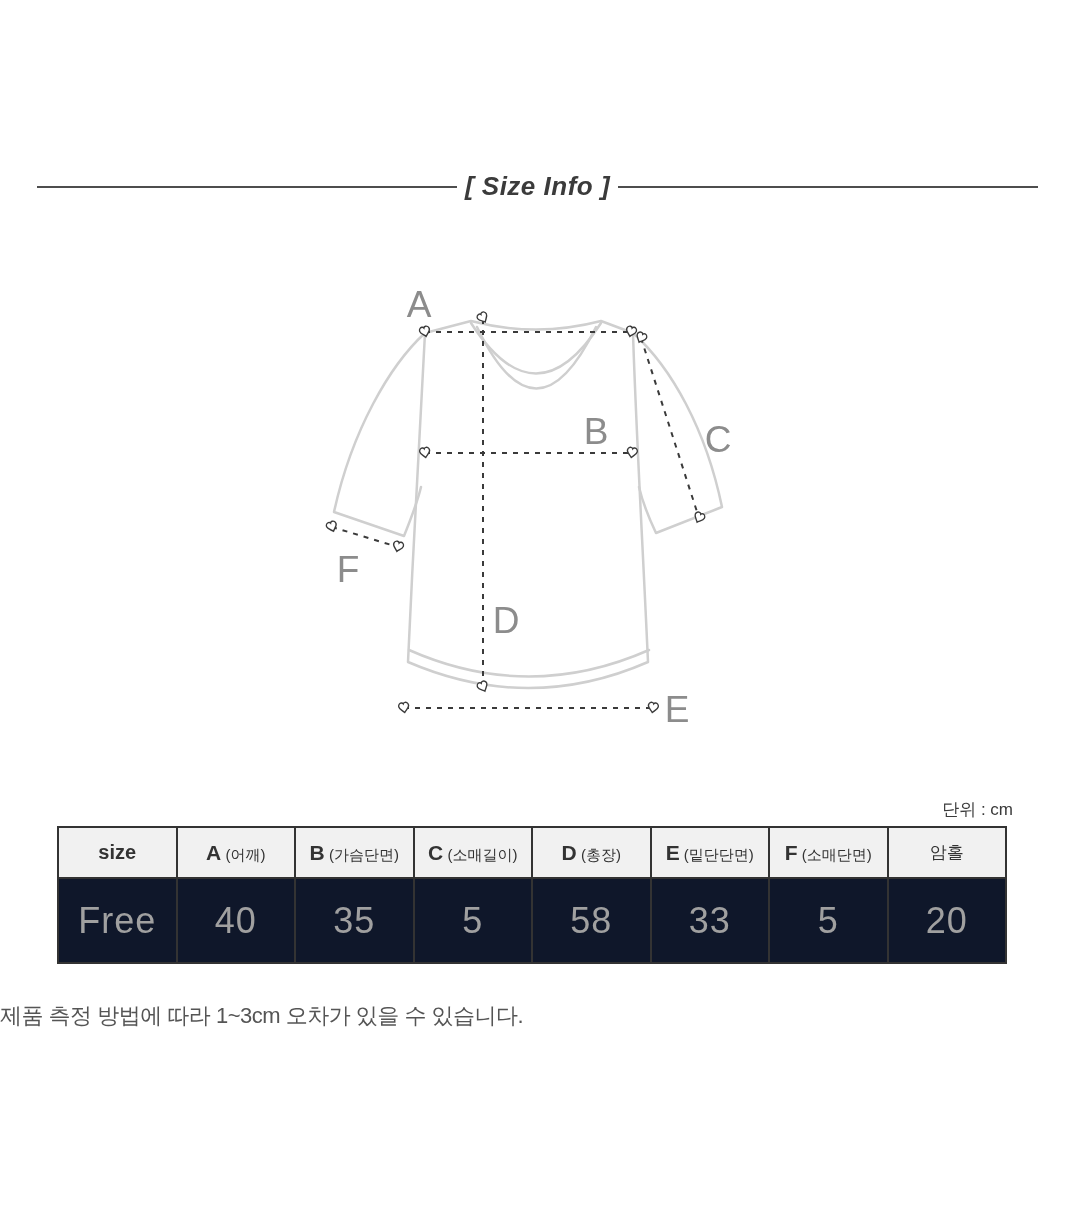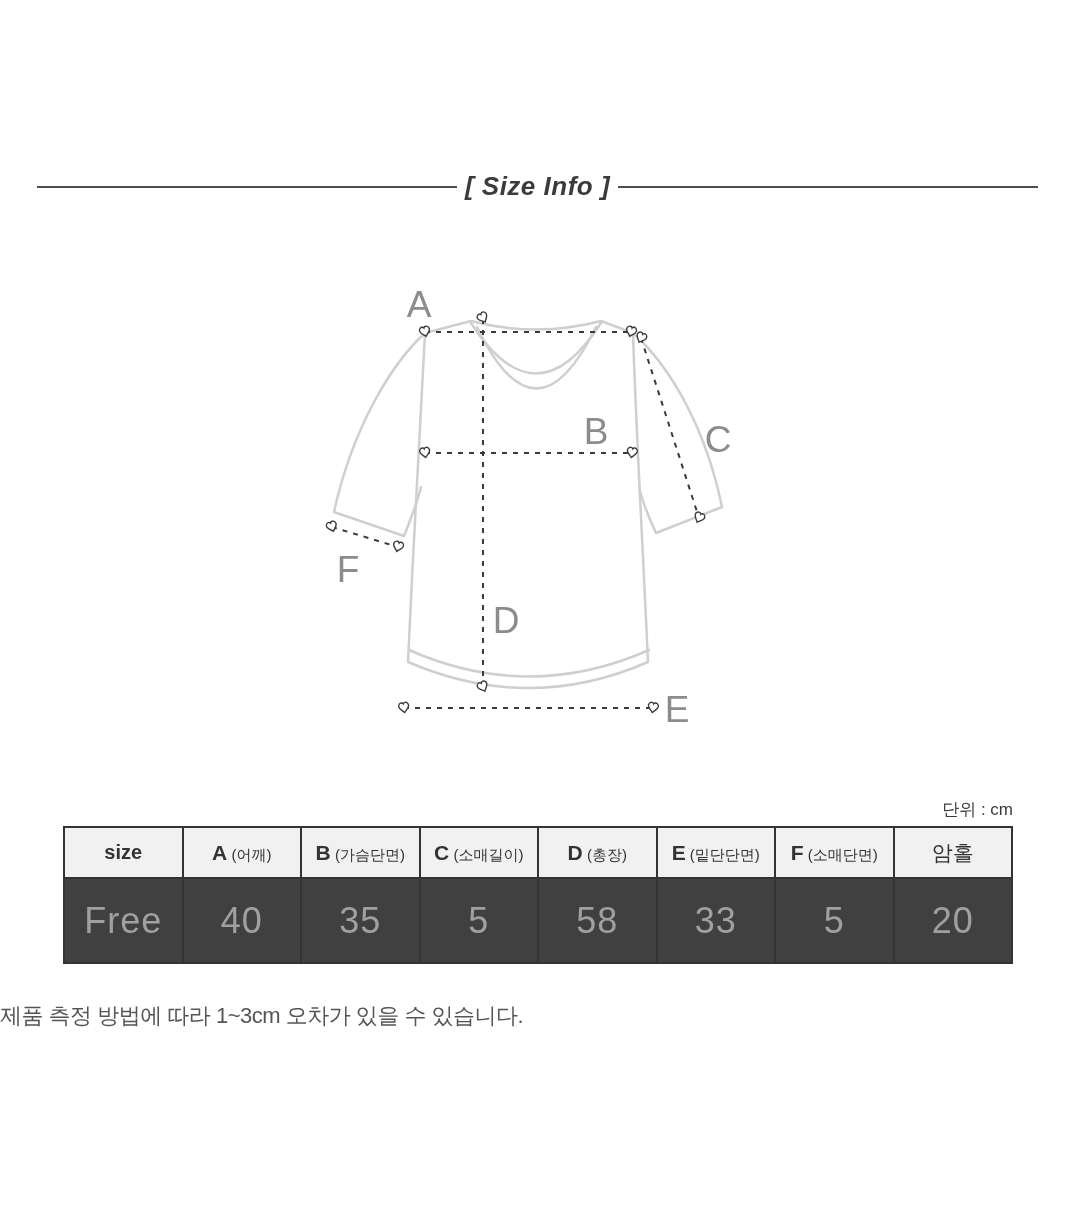--- a/index.html
+++ b/index.html
@@ -29,33 +29,33 @@
     fill:#8c8c8c;text-anchor:middle;
   }
 
   
   .unit-label{
     position:absolute;top:798px;right:67px;font-size:17px;color:#3a3a3a;margin-left:32px;
   }
 
   
   .size-table{
-    position:absolute;top:826px;left:63px;width:950px;
+    position:absolute;top:826px;left:57px;width:950px;
     border-collapse:collapse;table-layout:fixed;
   }
   .size-table th,.size-table td{border:2px solid #333333;text-align:center;padding:0;}
   .size-table th{
     height:49px;background:#f1f1f1;font-size:15px;font-weight:normal;color:#333333;
     white-space:nowrap;
   }
   .size-table th .letter{font-size:21px;font-weight:bold;color:#333333;}
   .size-table th:first-child .letter{font-size:20px;}
-  .size-table th:last-child .letter{font-size:21px;font-weight:normal;}
+  .size-table th:last-child .letter{font-size:17px;font-weight:normal;}
   .size-table td{
-    height:83px;font-size:36px;font-weight:300;color:#a0a0a0;letter-spacing:1px;background:#404040;margin-left:39px;
+    height:83px;font-size:36px;font-weight:300;color:#a0a0a0;letter-spacing:1px;background:#0f172a;margin-left:39px;
   }
 
   
   .measure-note{
     position:absolute;top:1001px;left:0;width:1080px;text-align:left;
     font-size:22px;color:#555555;letter-spacing:-0.5px;
   }
 </style>
 </head>
 <body>

